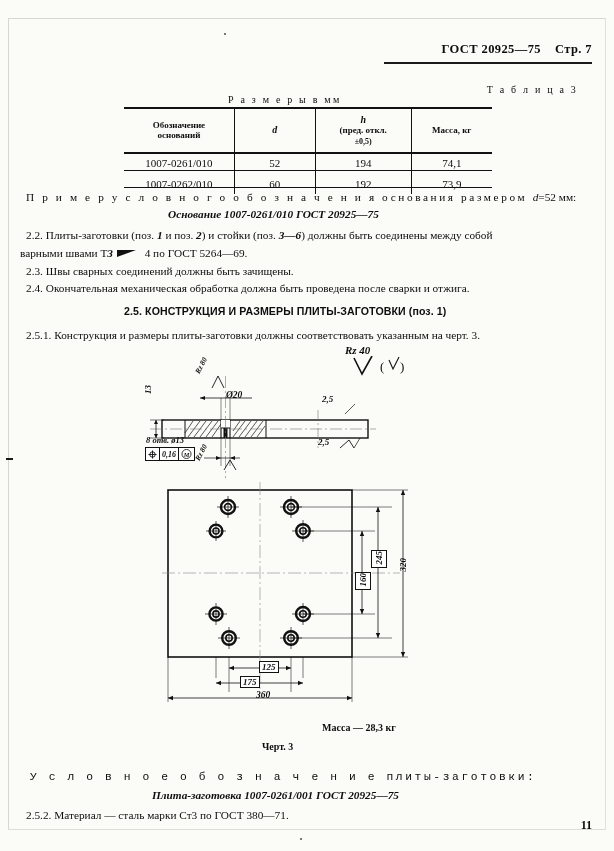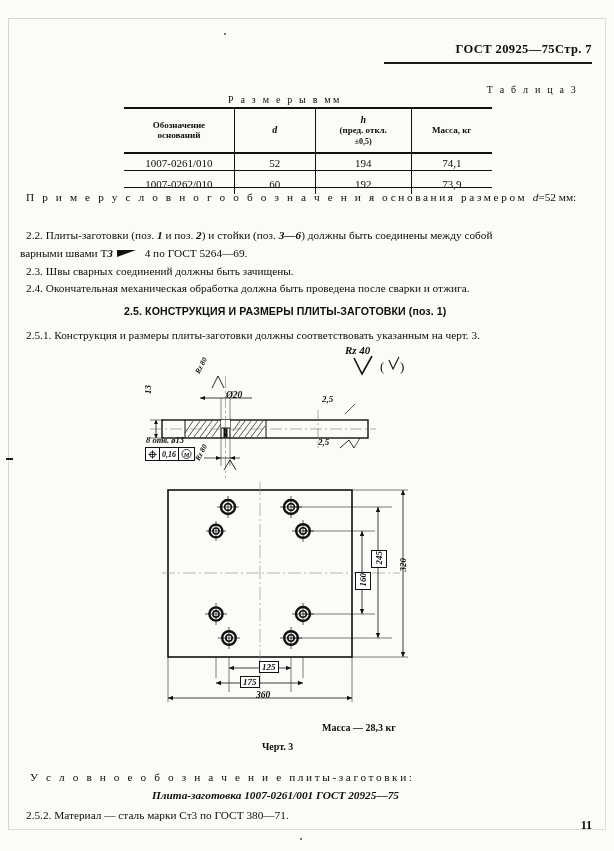--- a/index.html
+++ b/index.html
@@ -13,21 +13,21 @@
 
   
   .edge-left{position:absolute;left:8px;top:18px;width:1px;height:812px;background:#d8d6cf;}
   .edge-top{position:absolute;left:8px;top:18px;width:598px;height:1px;background:#d8d6cf;}
   .edge-right{position:absolute;left:605px;top:18px;width:1px;height:812px;background:#e2e0d9;}
   .edge-bottom{position:absolute;left:8px;top:829px;width:598px;height:1px;background:#dedcd5;}
   .margin-tick{position:absolute;left:6px;top:458px;width:7px;height:2px;background:#1a1a1a;}
 
   
   .hdr{position:absolute;top:42px;right:22px;font-size:12.5px;font-weight:bold;letter-spacing:.4px;}
-  .hdr .gost{}
+  .hdr .gost{margin-right:14px;}
   .hdr-rule{position:absolute;top:62px;right:22px;width:208px;height:2px;background:#1a1a1a;}
   .hdr-dot{position:absolute;left:224px;top:33px;width:2px;height:2px;background:#555;}
 
   
   .tbl-cap{position:absolute;top:84px;right:36px;font-size:10px;letter-spacing:2.2px;}
   .tbl-sub{position:absolute;top:94px;left:228px;font-size:10px;letter-spacing:2.2px;}
 
   .tbl{position:absolute;left:124px;top:108px;width:368px;}
   .tbl table{border-collapse:collapse;width:100%;}
   .tbl th,.tbl td{text-align:center;vertical-align:middle;font-size:9px;}
@@ -138,20 +138,21 @@
           <td>73,9</td>
         </tr>
       </tbody>
     </table>
   </div>
 
   <div class="para" style="left:26px;top:190px;">
     <span class="sp">П р и м е р   у с л о в н о г о   о б о з н а ч е н и я  основания размером </span><span class="it">d</span><span>=52 мм:</span>
   </div>
 
+  <div class="center-it" style="left:168px;top:208px;">Основание 1007-0261/010 ГОСТ 20925—75</div>
 
   <div class="para" style="left:26px;top:228px;">
     <span>2.2. Плиты-заготовки (поз. </span><span class="bi">1</span><span> и поз. </span><span class="bi">2</span><span>) и стойки  (поз. </span><span class="bi">3—6</span><span>) должны быть соединены между собой</span>
   </div>
 
   <div class="para" style="left:20px;top:246px;text-align:center;">
     <span>варными швами Т</span><span class="bi">3</span>
     <span class="weld">
       <svg width="26" height="9" viewBox="0 0 26 9">
         <path d="M1 1 L20 1 L1 8 Z" fill="#111"></path>
@@ -381,19 +382,19 @@
     </div>
 
     <div class="dimlbl boxed" style="left:259px;top:661px;">125</div>
     <div class="dimlbl boxed" style="left:240px;top:676px;">175</div>
     <div class="dimlbl" style="left:256px;top:690px;font-size:9.5px;text-align:right;">360</div>
 
     <div class="cap-mass" style="left:322px;top:722px;">Масса — 28,3 кг</div>
     <div class="cap-fig" style="left:262px;top:741px;">Черт. 3</div>
   </div>
 
-  <div class="para sp" style="left:30px;top:770px;">У с л о в н о е    о б о з н а ч е н и е   плиты-заготовки:</div>
+  <div class="para sp" style="left:30px;top:770px;font-family:Liberation Mono, monospace;">У с л о в н о е    о б о з н а ч е н и е   плиты-заготовки:</div>
   <div class="center-it" style="left:152px;top:789px;">Плита-заготовка 1007-0261/001 ГОСТ 20925—75</div>
   <div class="para" style="left:26px;top:808px;">2.5.2. Материал — сталь марки Ст3 по ГОСТ 380—71.</div>
 
   <div class="pg-num">11</div>
   <div class="dot-sm" style="left:300px;top:838px;"></div>
 </div>
 
 </body></html>

